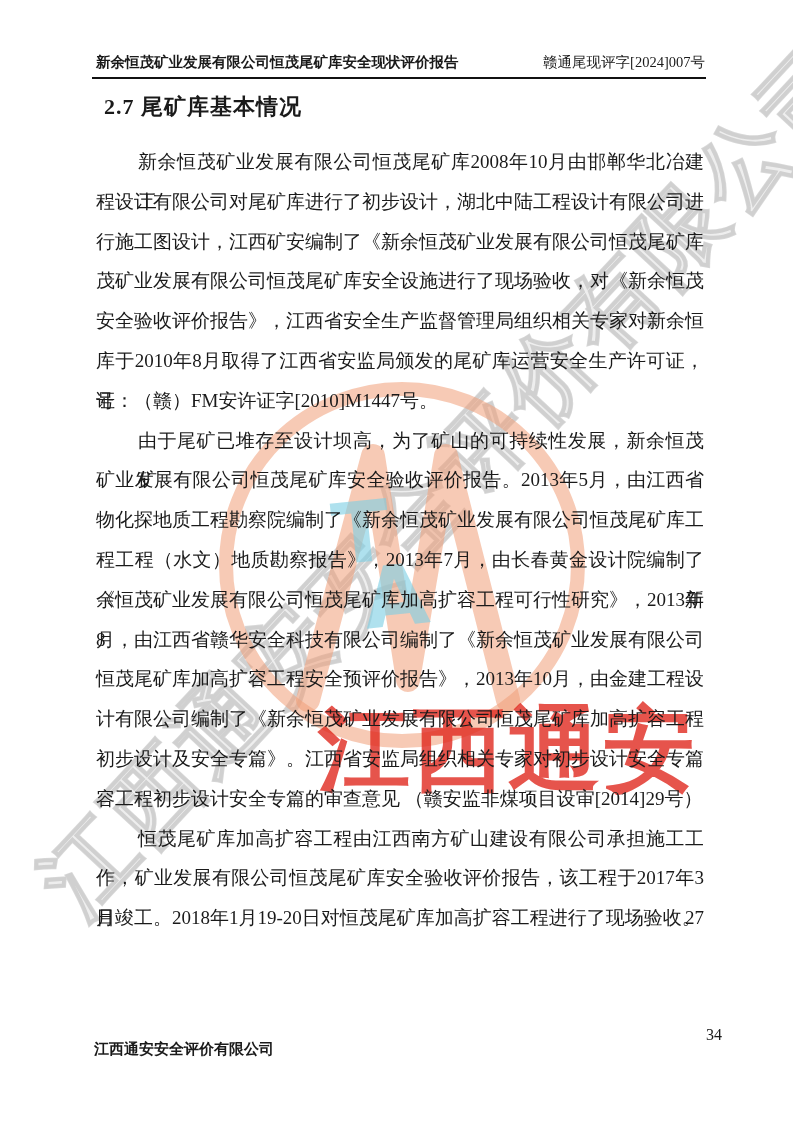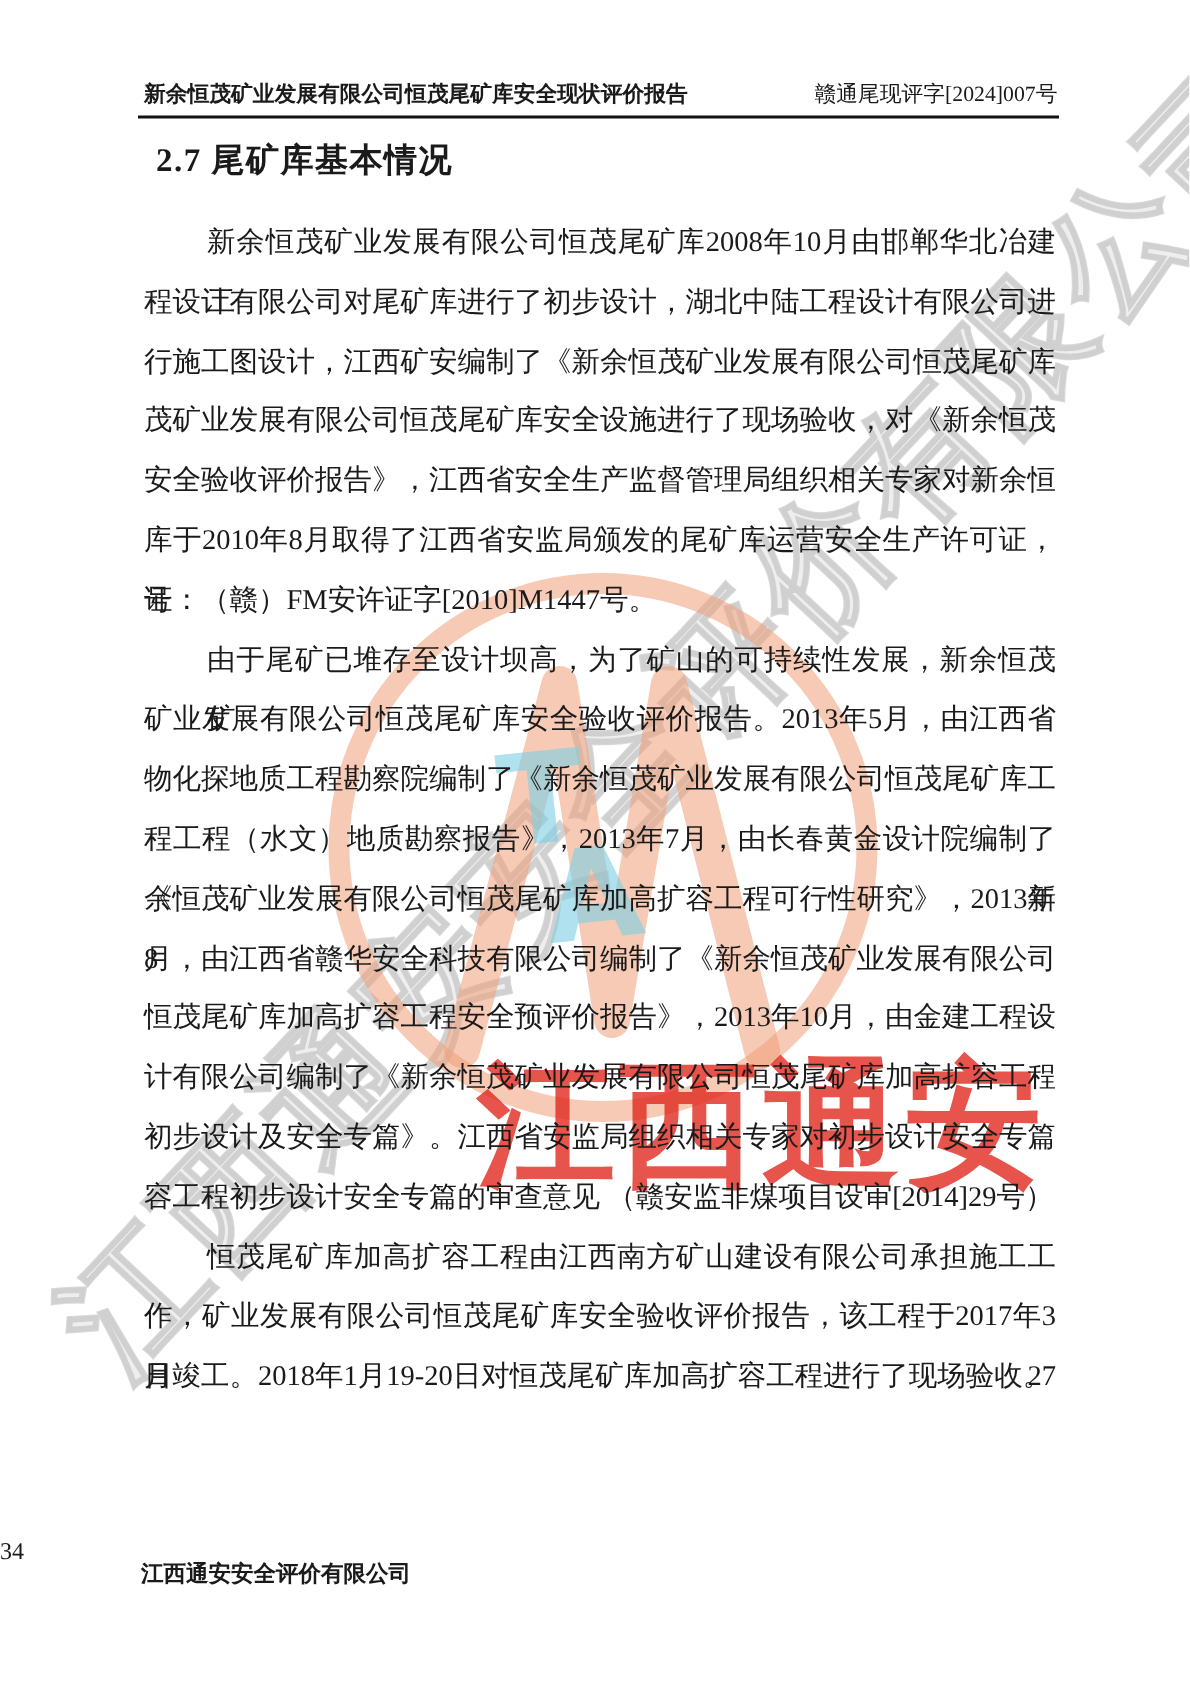--- a/index.html
+++ b/index.html
@@ -52,21 +52,21 @@
   .line {
     height:39.8px; line-height:39.8px; font-size:19px;
     text-align:justify; text-align-last:justify; overflow:visible;
   }
   .line.indent { padding-left:42px; }
   .line.last { text-align-last:left; }
   .ftr-company {
     position:absolute; left:94px; top:1040px; font-size:15px; font-weight:bold;
   }
   .page-num {
-    position:absolute; left:0; top:1026px; width:722px; text-align:left;
+    position:absolute; left:0; top:1026px; width:722px; text-align:right;
     font-size:16px;
   }
 </style>
 </head>
 <body>
 
 <div class="page">
 
   <div class="wm-layer">
     <div class="wm-diagonal">江西通安安全评价有限公司</div>

